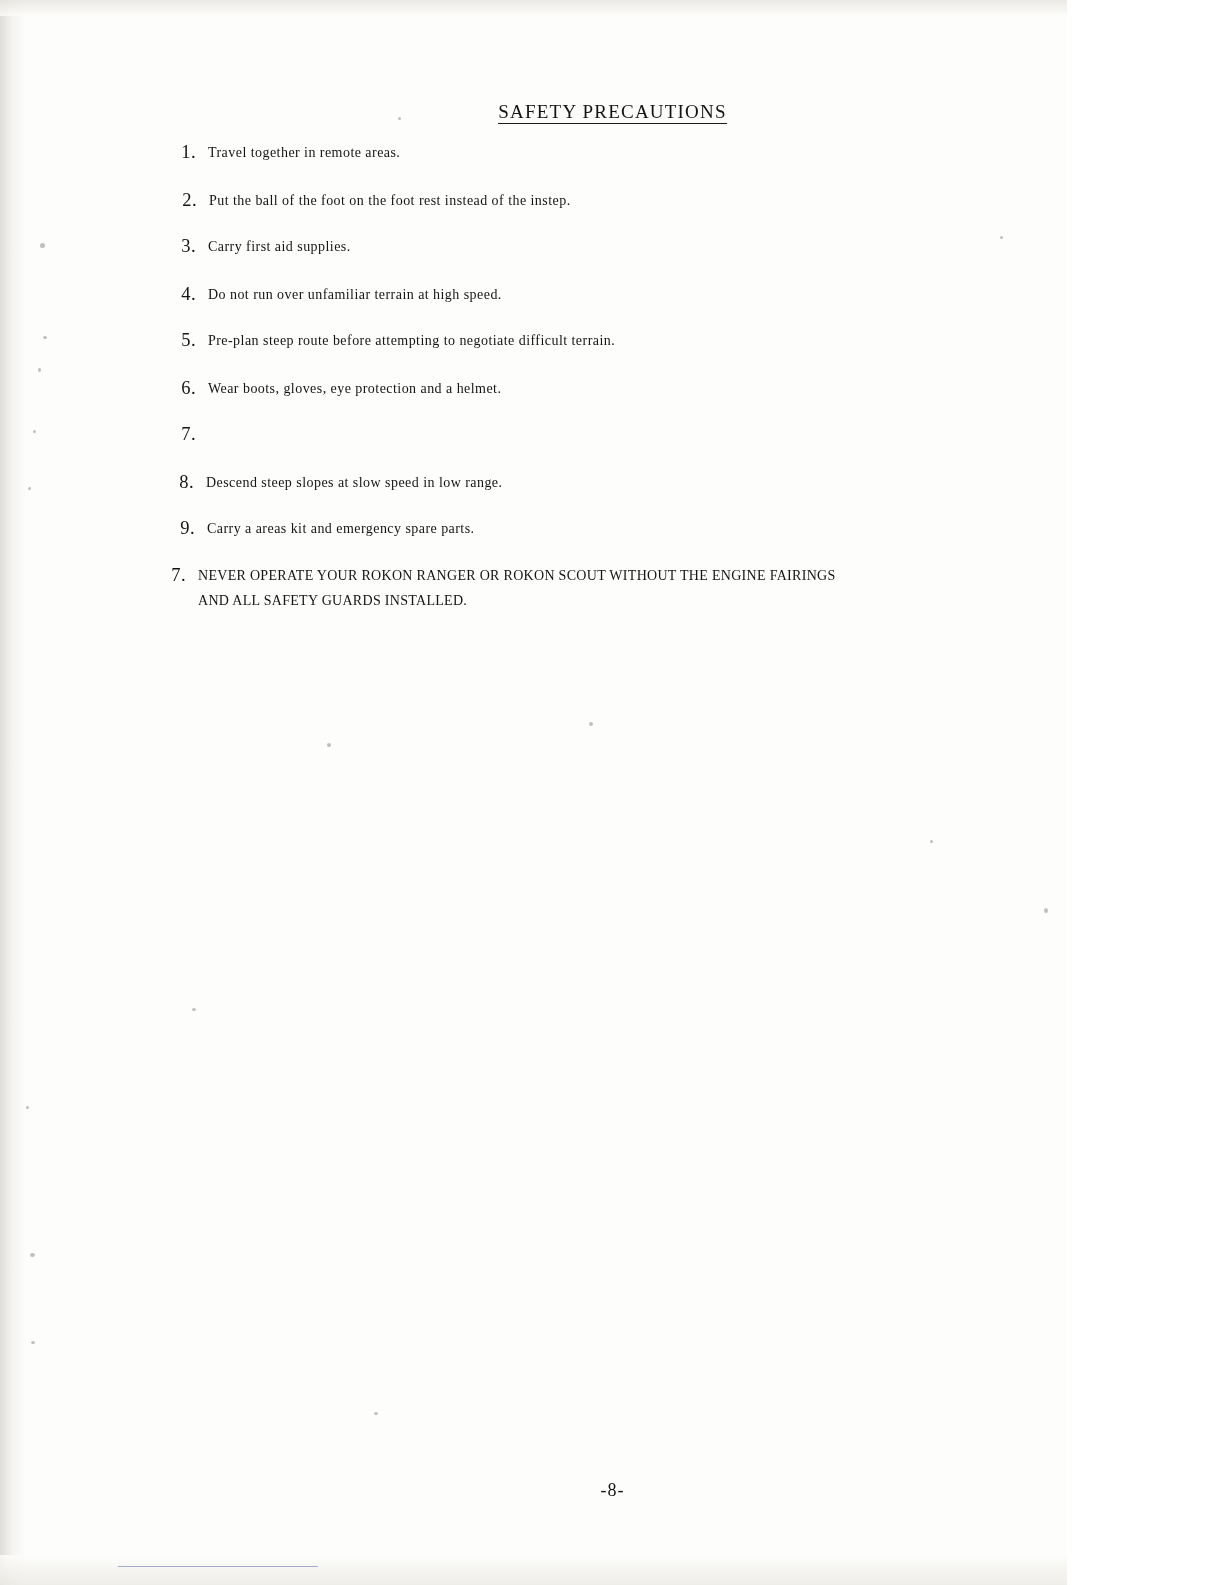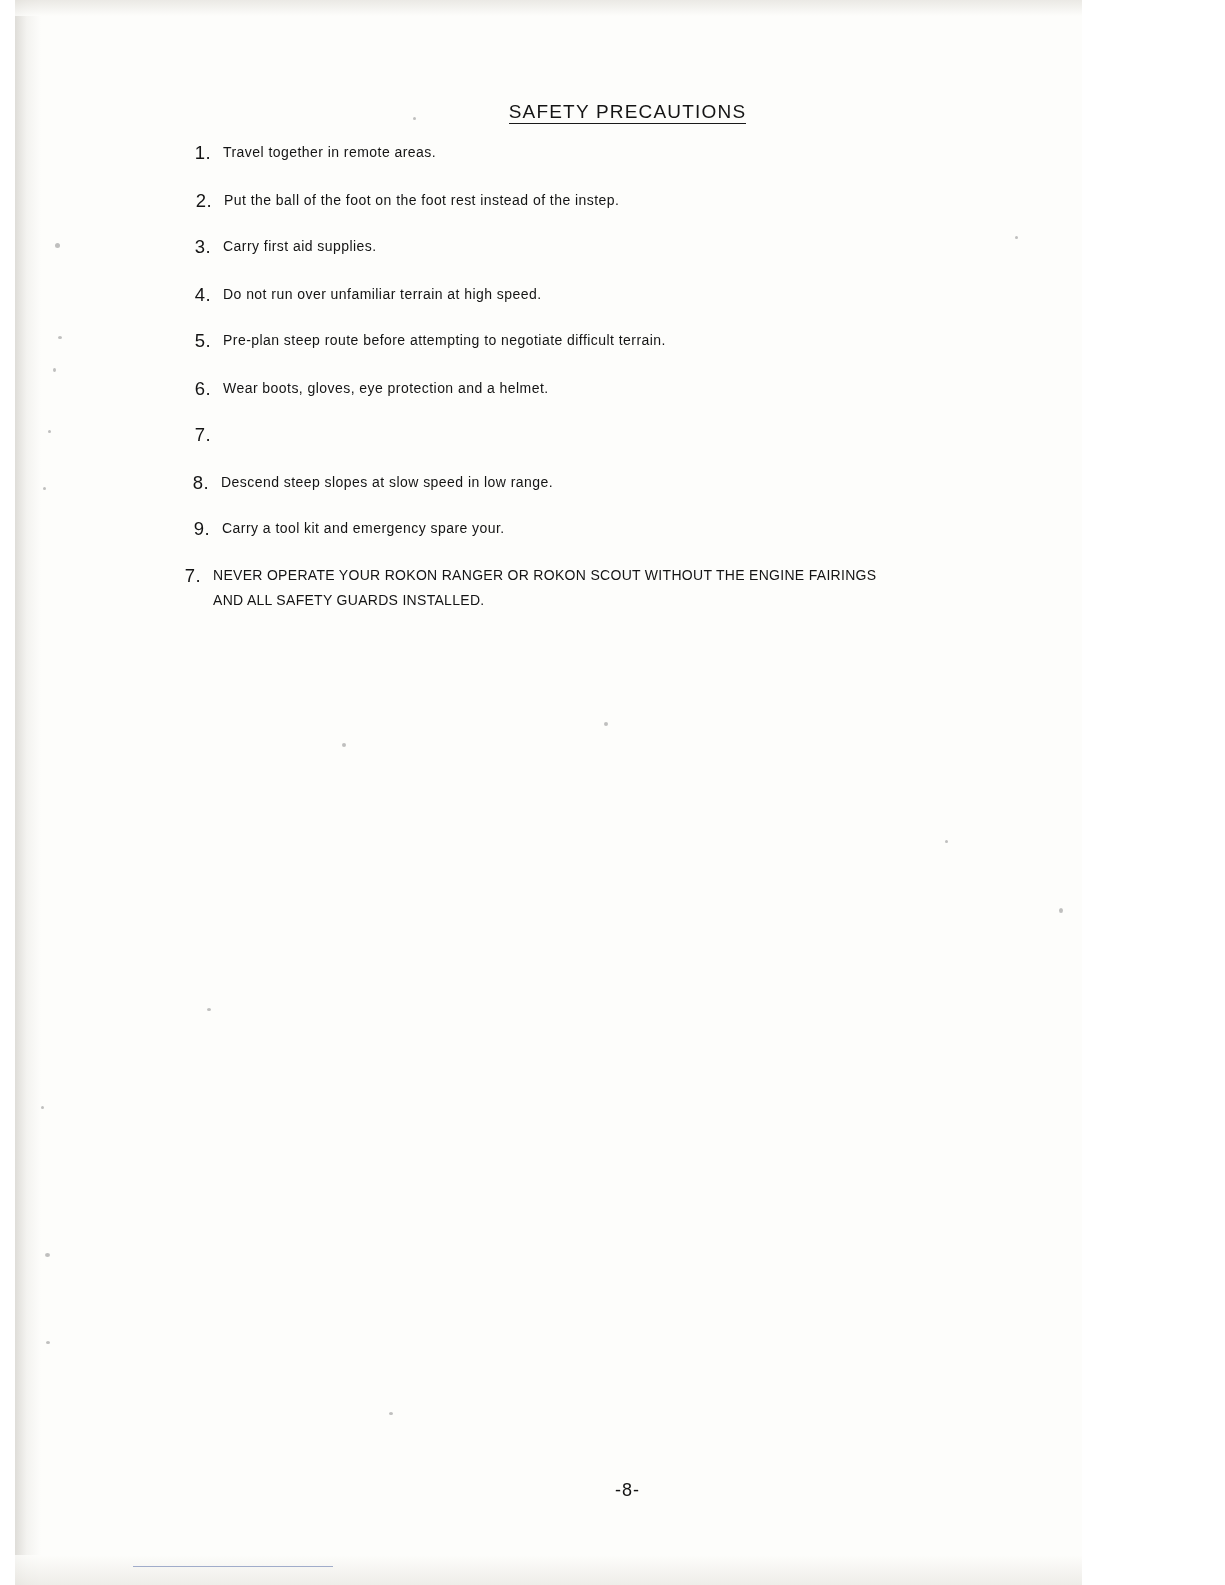--- a/index.html
+++ b/index.html
@@ -6,23 +6,22 @@
     margin: 0;
     padding: 0;
     background: #ffffff;
   }
   .page {
     position: relative;
     width: 1067px;
     height: 1585px;
     background: #fdfdfb;
     overflow: hidden;
-    font-family: Liberation Sans, sans-serif;
+    font-family: Liberation Serif, serif;
     color: #141414;
-    margin-left: 15px;
   }
   
   .scan-edge-left {
     position: absolute;
     left: 0; top: 0;
     width: 26px; height: 1585px;
     background: linear-gradient(to right, #d9d7d2 0%, #f2f1ee 45%, #fdfdfb 100%);
     opacity: 0.85;
   }
   .scan-edge-top {
@@ -175,21 +174,21 @@
       </div>
     </div>
 
     <div class="item i8">
       <div class="num">8.</div>
       <div class="body">Descend steep slopes at slow speed in low range.</div>
     </div>
 
     <div class="item i9">
       <div class="num">9.</div>
-      <div class="body">Carry a tool kit and emergency spare your.</div>
+      <div class="body">Carry a areas kit and emergency spare parts.</div>
     </div>
 
     <div class="item i10 caps">
       <div class="num">7.</div>
       <div class="body">
         <span>NEVER OPERATE YOUR ROKON RANGER OR ROKON SCOUT WITHOUT THE ENGINE FAIRINGS</span>
         <span class="l2">AND ALL SAFETY GUARDS INSTALLED.</span>
       </div>
     </div>
 

